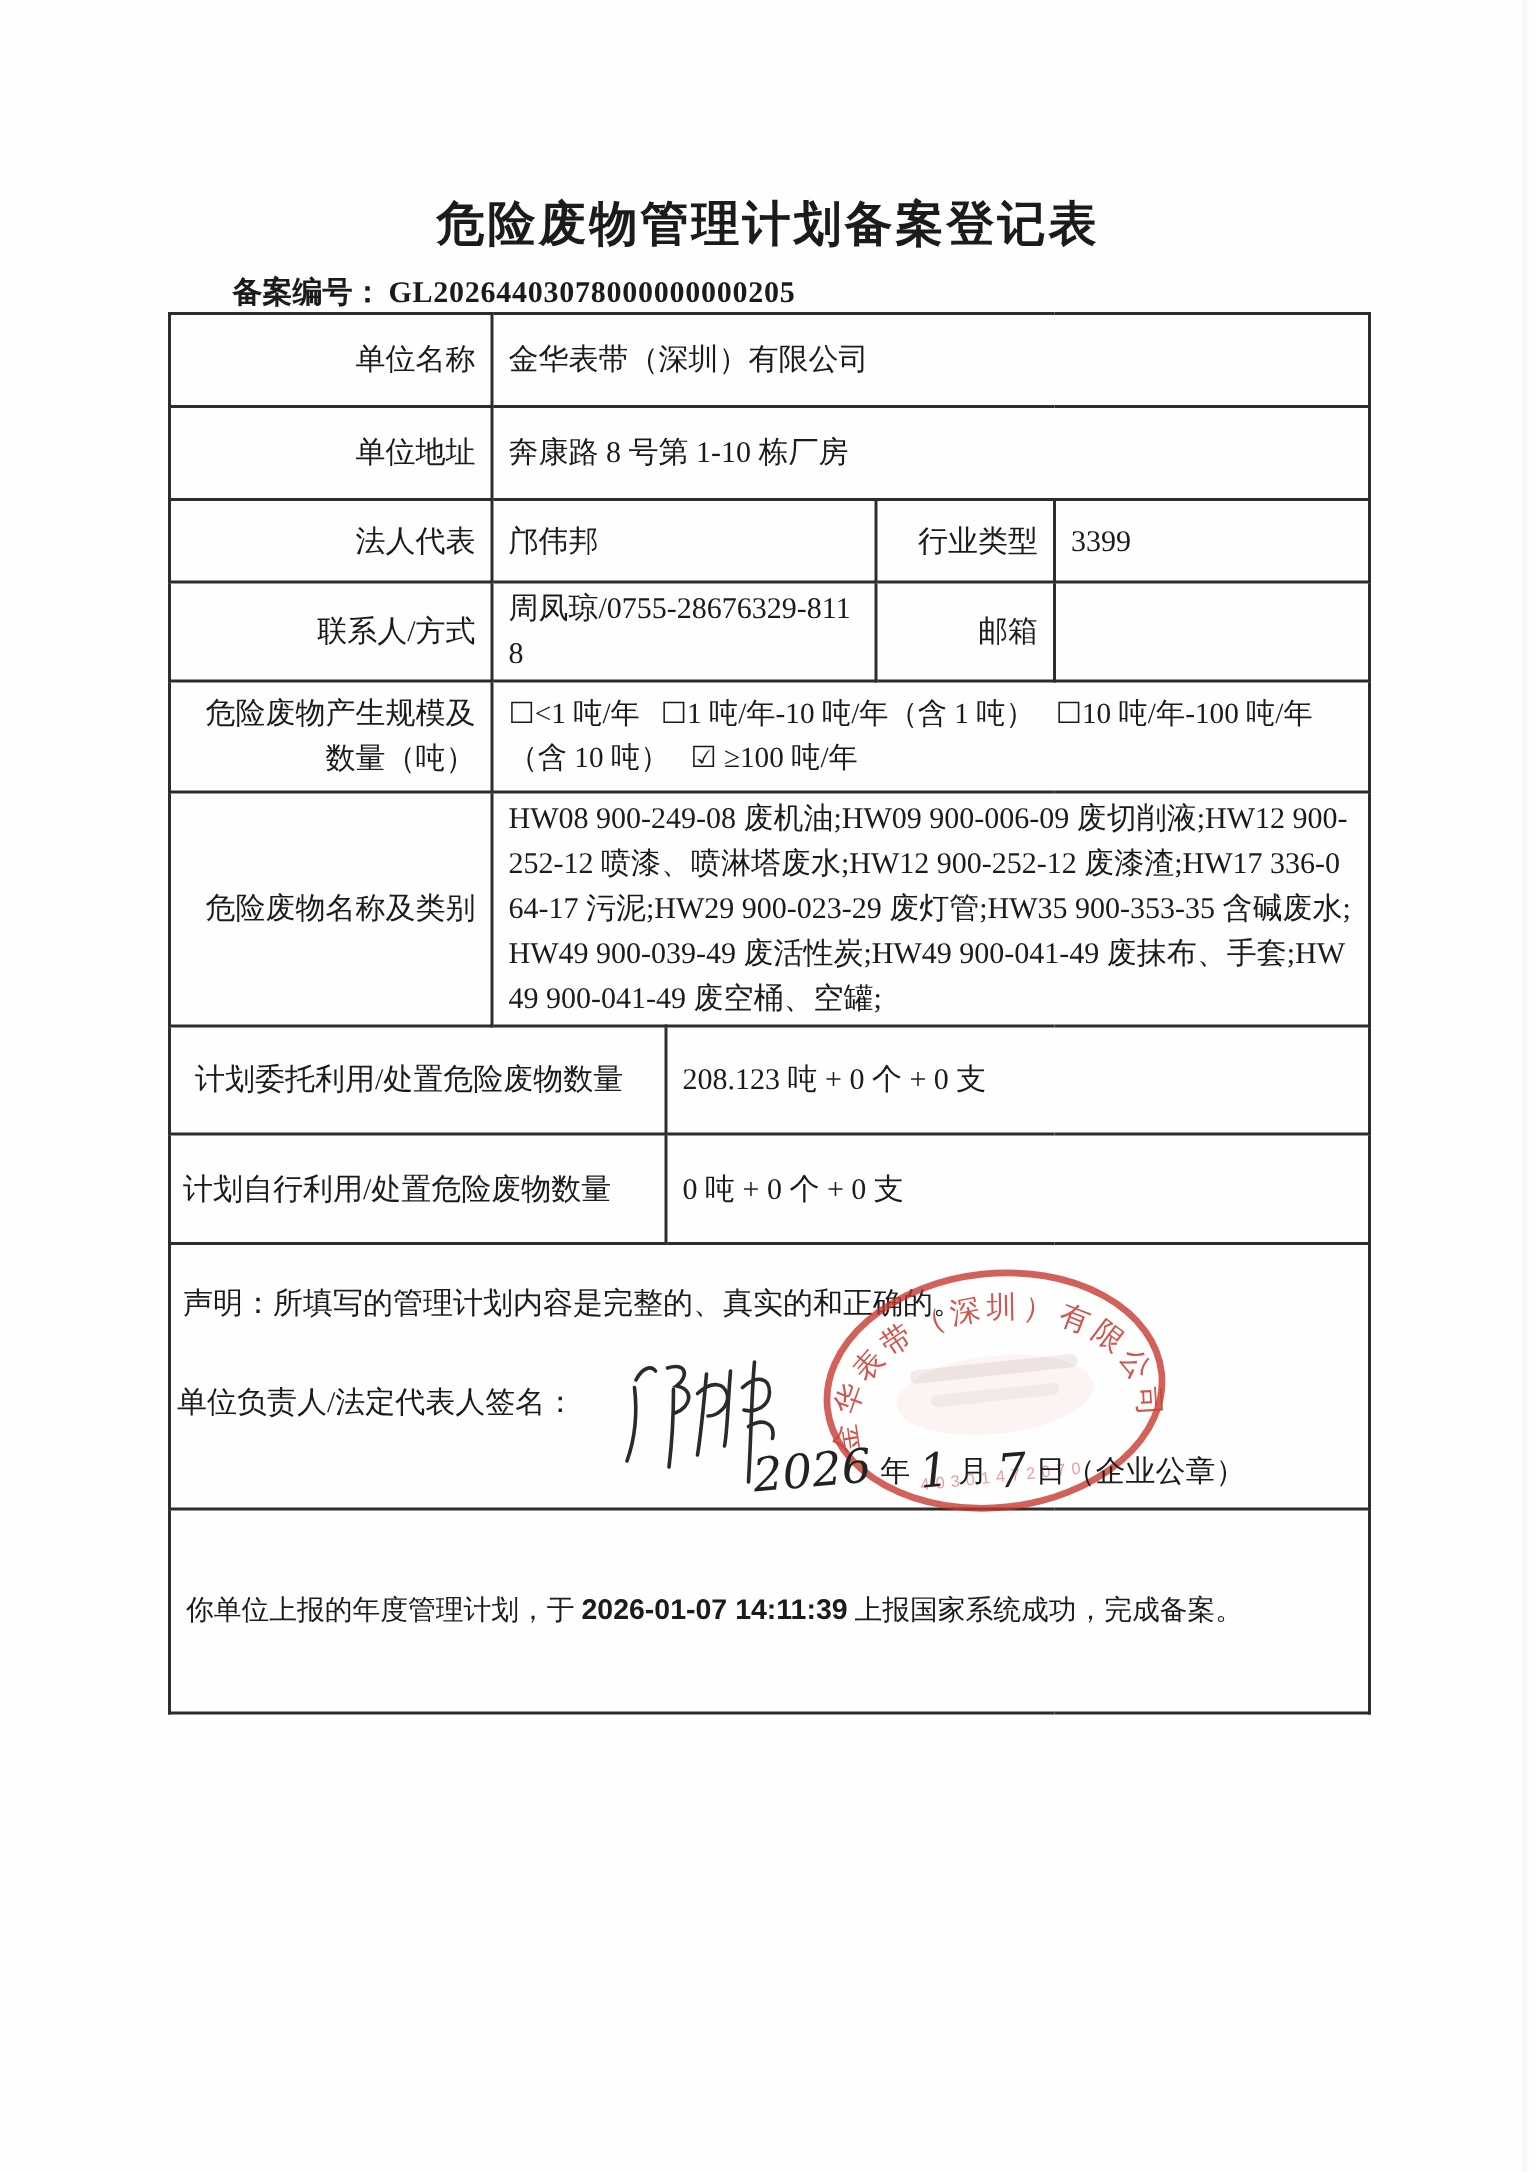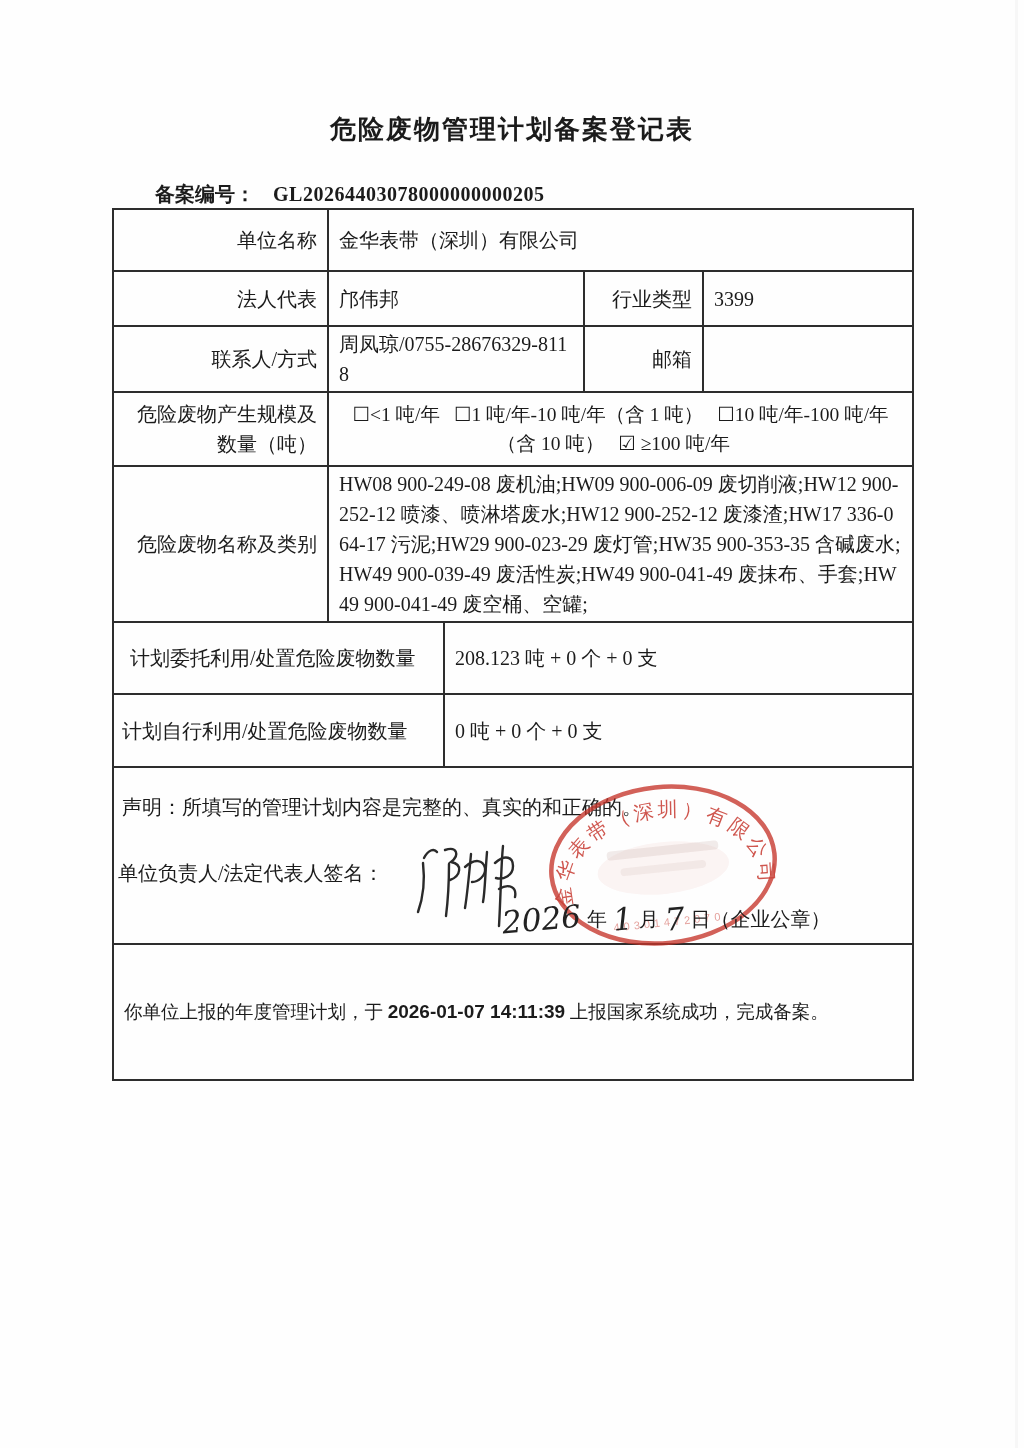--- a/index.html
+++ b/index.html
@@ -1,32 +1,32 @@
 <!DOCTYPE html>
 <html><head>
 <meta charset="utf-8">
 <style>
   html,body{margin:0;padding:0;background:#e8e8e8;}
   .page{position:relative;width:1024px;height:1448px;background:#fefefe;margin:0 auto;
         font-family:"Liberation Serif","DejaVu Serif",serif;color:#1b1b1b;overflow:hidden;}
-  .title{position:absolute;top:112px;left:0;width:100%;text-align:center;
-         font-size:26px;font-weight:700;letter-spacing:2px;
+  .title{position:absolute;top:128px;left:0;width:100%;text-align:center;
+         font-size:32px;font-weight:700;letter-spacing:2px;
          font-family:"Liberation Sans","DejaVu Sans",sans-serif;}
   .record{position:absolute;top:181px;left:155px;font-size:20px;white-space:nowrap;}
   .record .lab{font-weight:700;font-family:"Liberation Sans","DejaVu Sans",sans-serif;}
-  .record .num{font-weight:600;letter-spacing:.5px;margin-left:18px;}
+  .record .num{font-weight:600;letter-spacing:.5px;margin-left:4px;}
   table.form{position:absolute;top:208px;left:112px;width:800px;border-collapse:collapse;
              table-layout:fixed;font-size:20px;}
   table.form td{border:2px solid #2d2d2d;padding:2px 10px;vertical-align:middle;
                 line-height:1.5;}
   td.lbl{text-align:right;}
   td.val{text-align:left;}
   .wrap-all{word-break:break-all;border-radius:20px;}
   .opt{margin-right:14px;}
-  td.opts{font-size:19.5px;line-height:1.65;padding:6px 10px;text-align:center;}
+  td.opts{font-size:19.5px;line-height:1.65;padding:6px 10px;}
   td.hw{line-height:1.52;padding:6px 12px;}
   td.decl{position:relative;padding:0;}
   .decl-statement{position:absolute;top:24px;left:8px;font-size:20px;}
   .decl-sign{position:absolute;top:90px;left:4px;font-size:20px;}
   .signature-svg{position:absolute;top:68px;left:300px;}
   .date-line{position:absolute;top:128px;left:382px;font-size:20px;white-space:nowrap;z-index:3;}
   .hand{display:inline-block;font-family:"DejaVu Serif",serif;font-style:italic;
         font-size:31px;font-weight:400;transform:rotate(-5deg);color:#222;
         margin:0 6px;vertical-align:-4px;}
   .stamp{position:absolute;top:12px;left:428px;transform:rotate(-6deg);opacity:.92;z-index:2;}
@@ -54,20 +54,24 @@
       <col style="width:119px">
         <col style="width:210px">
     </colgroup>
 
     <tbody>
         <tr style="height:62px">
       <td class="lbl">单位名称</td>
       <td class="val" colspan="4">金华表带（深圳）有限公司</td>
     </tr>
 
+    <tr style="height:62px">
+      <td class="lbl">单位地址</td>
+      <td class="val" colspan="4">奔康路 8 号第 1-10 栋厂房</td>
+    </tr>
 
     <tr style="height:55px">
       <td class="lbl">法人代表</td>
       <td class="val" colspan="2">邝伟邦</td>
       <td class="lbl">行业类型</td>
       <td class="val">3399</td>
     </tr>
 
     <tr style="height:66px">
       <td class="lbl">联系人/方式</td>

